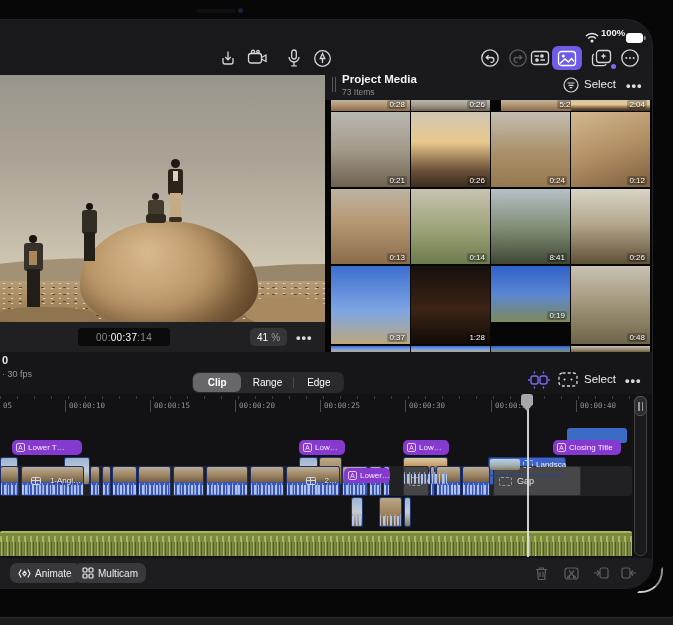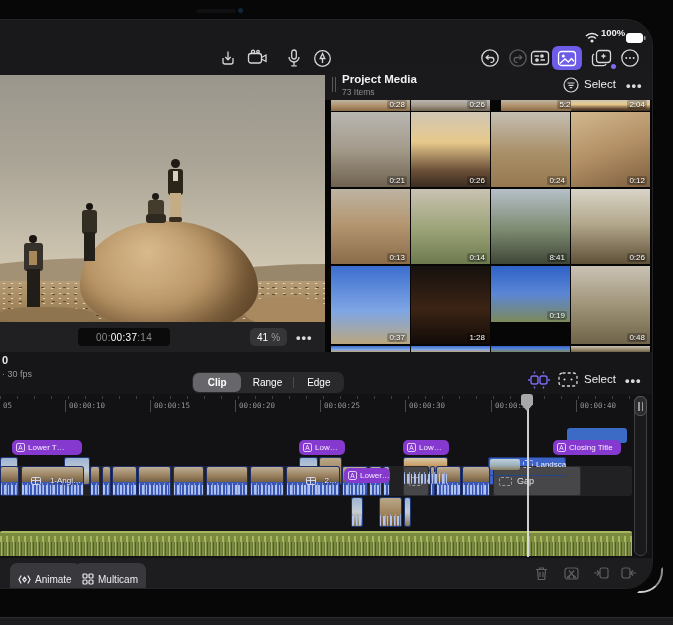--- a/index.html
+++ b/index.html
@@ -122,21 +122,21 @@
   #playhead-line{position:absolute;left:527px;top:2px;width:1.5px;height:161px;background:rgba(225,225,228,.9);z-index:8;}
   #playhead-handle{position:absolute;left:521px;top:0px;width:12px;height:17px;background:#a8a8ac;z-index:9;
      border-radius:3px 3px 0 0;clip-path:polygon(0 0,100% 0,100% 60%,50% 100%,0 60%);}
   #vscroll{position:absolute;left:634px;top:2px;width:13px;height:160px;border:1px solid #3f3f42;border-radius:6px;background:#1a1a1c;}
   #vscroll-handle{position:absolute;left:634px;top:2px;width:13px;height:20px;background:#2c2c2f;border:1px solid #55555a;border-radius:6px;
      display:flex;align-items:center;justify-content:center;gap:2px;}
   #vscroll-handle i{width:1.5px;height:9px;background:#97979c;}
   
   #btoolbar{position:absolute;left:0;top:538px;width:652px;height:30px;background:#1d1d1f;}
   .bbtn{position:absolute;top:5px;height:20px;background:#39393d;border-radius:7px;display:flex;align-items:center;
-     gap:4px;padding:16px 8px;color:#ececef;font-size:10px;}
+     gap:4px;padding:4px 8px;color:#ececef;font-size:10px;}
   .fico{position:absolute;top:7px;width:16px;height:16px;display:flex;align-items:center;justify-content:center;}
 </style>
 </head>
 <body>
 
 <div id="device">
   <div id="cam-slot"></div>
   <div id="cam-dot"></div>
 
   <div id="screen">

